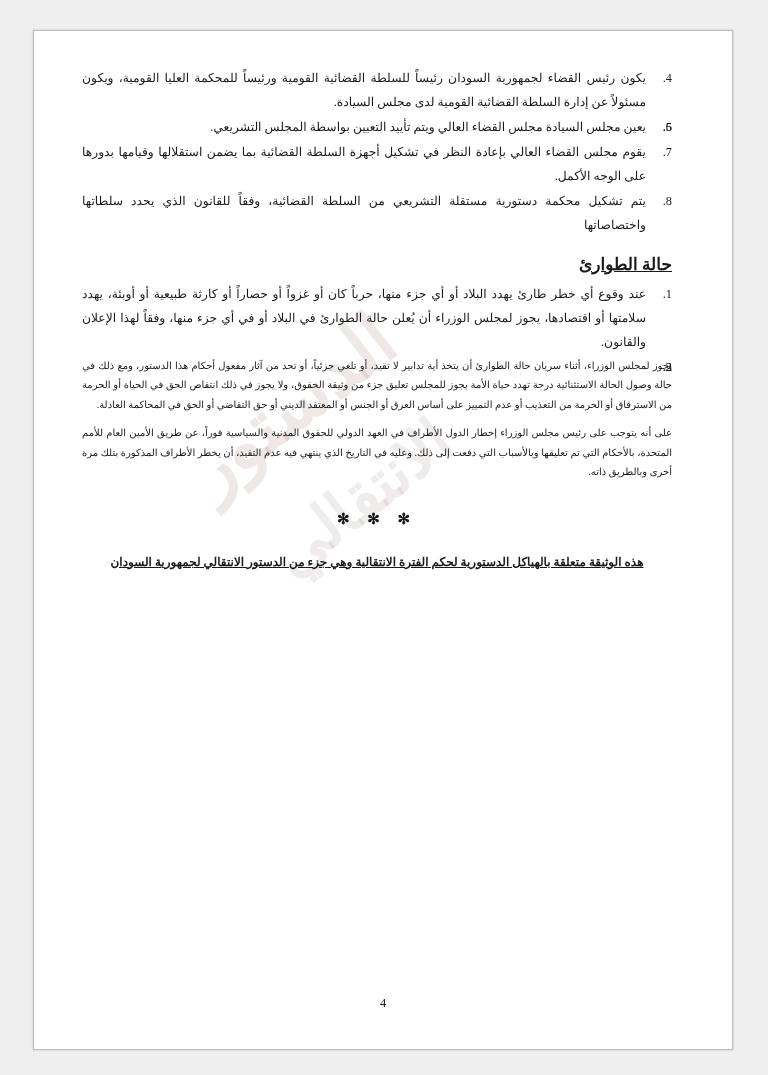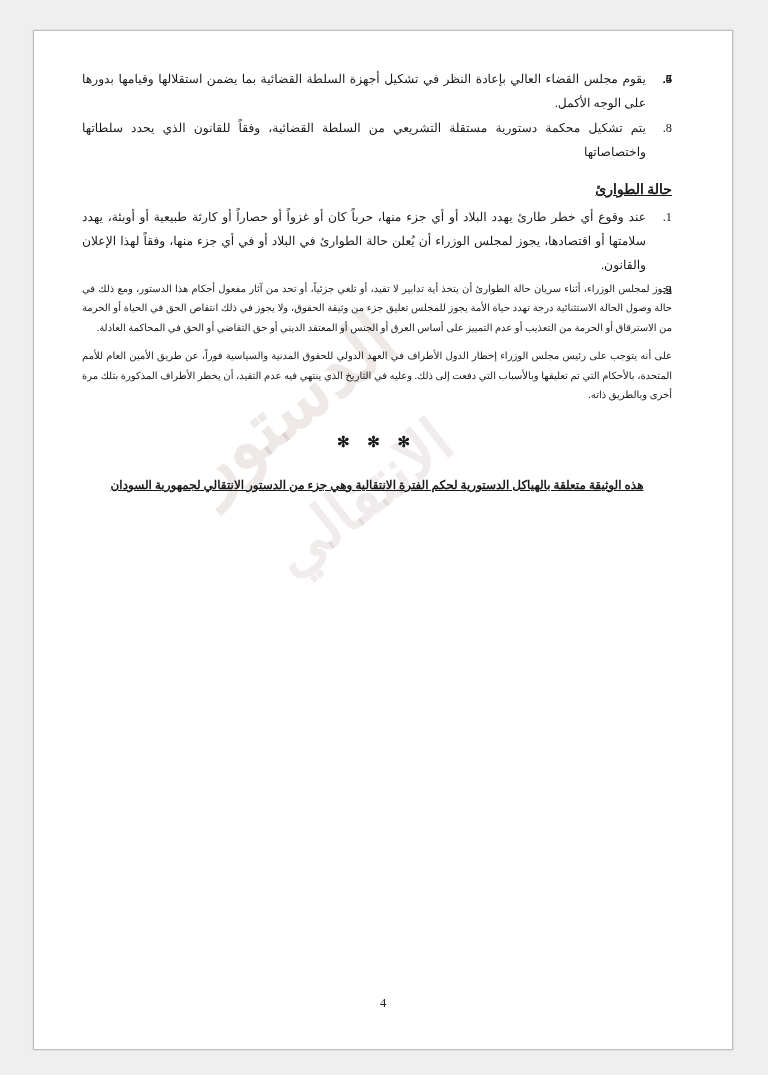--- a/index.html
+++ b/index.html
@@ -76,21 +76,21 @@
   }
   ol.num-list li .marker {
     position: absolute;
     right: 0;
     top: 0;
     width: 22px;
     text-align: right;
     font-size: 12.3px;
   }
   .section-heading {
-    font-size: 14px;
+    font-size: 17px;
     font-weight: bold;
     text-decoration: underline;
     margin: 16px 0 8px 0;
     text-align: right;
   }
   .para {
     font-size: 10px;
     line-height: 1.95;
     text-align: justify;
     margin: 0 0 9px 0;
@@ -127,26 +127,28 @@
   <div class="sheet">
 
     <div class="watermark">الدستور</div>
     <div class="watermark two">الانتقالي</div>
 
     <div class="content">
 
       <ol class="num-list">
         <li>
           <span class="marker">4.</span>
+          <span>يكون رئيس القضاء لجمهورية السودان رئيساً للسلطة القضائية القومية ورئيساً للمحكمة العليا القومية، ويكون مسئولاً عن إدارة السلطة القضائية القومية لدى مجلس السيادة.</span>
         </li>
         <li>
           <span class="marker">5.</span>
         </li>
         <li>
           <span class="marker">6.</span>
+          <span>يعين مجلس السيادة مجلس القضاء العالي ويتم تأييد التعيين بواسطة المجلس التشريعي.</span>
         </li>
         <li>
           <span class="marker">7.</span>
           <span>يقوم مجلس القضاء العالي بإعادة النظر في تشكيل أجهزة السلطة القضائية بما يضمن استقلالها وقيامها بدورها على الوجه الأكمل.</span>
         </li>
         <li>
           <span class="marker">8.</span>
           <span>يتم تشكيل محكمة دستورية مستقلة التشريعي من السلطة القضائية، وفقاً للقانون الذي يحدد سلطاتها واختصاصاتها</span>
         </li>
       </ol>

